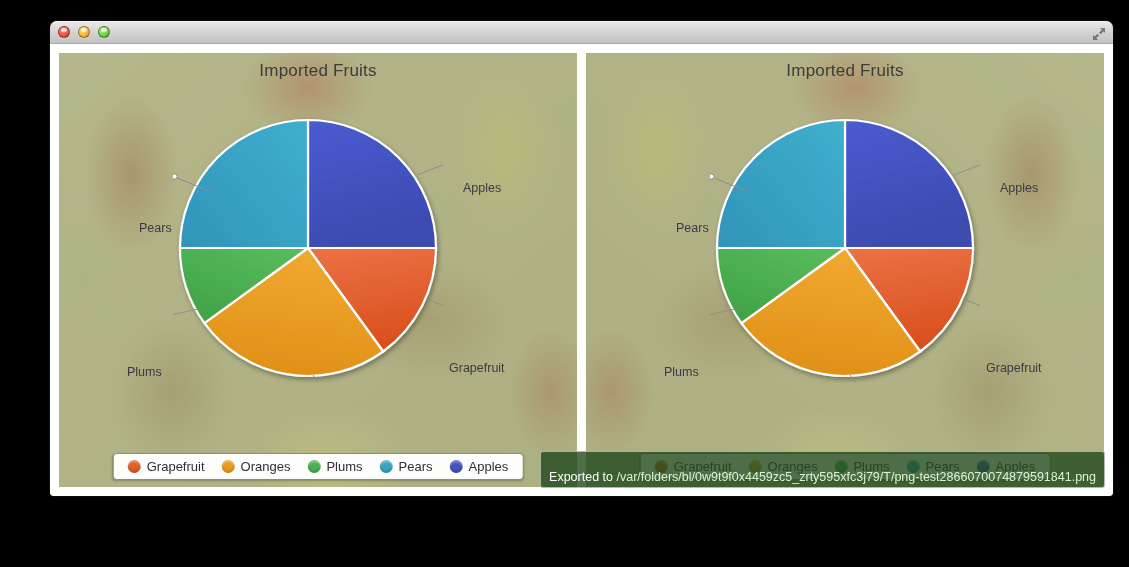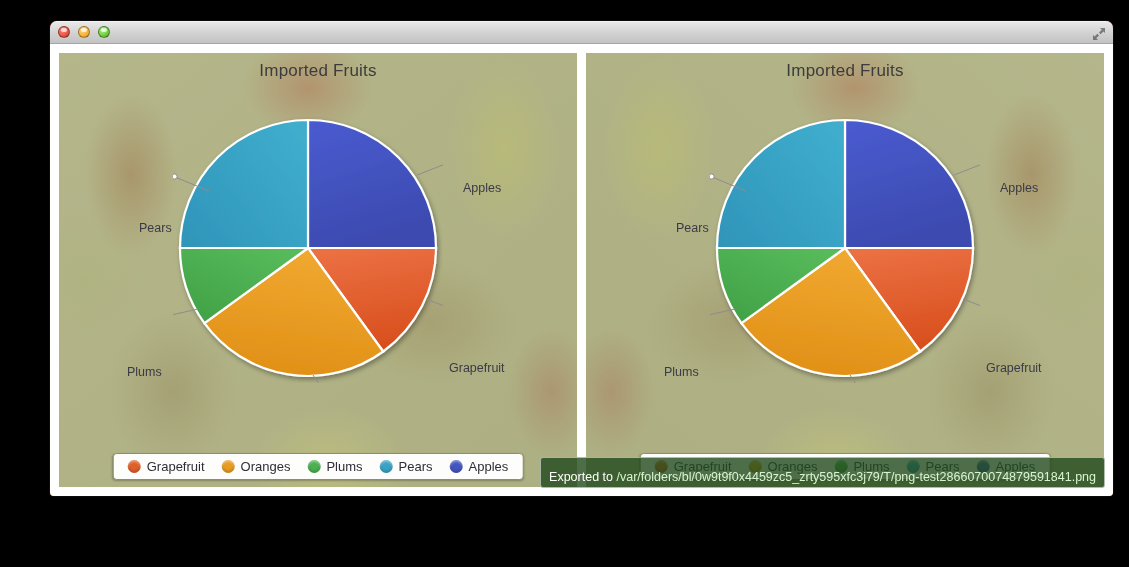--- a/index.html
+++ b/index.html
@@ -123,21 +123,21 @@
   }
   .legend-label { font-size: 13px; color: #2e2e38; }
 
   
   #statusbar {
     position: absolute;
     right: 8px; bottom: 8px;
     background: rgba(32,74,28,.80);
     border: 1px solid rgba(255,255,255,.55);
     border-radius: 3px;
-    padding: 12px 8px 3px;
+    padding: 18px 8px 3px;
     font-size: 12.5px;
     color: #ffffff;
     white-space: nowrap;
     z-index: 40;
   }
   #statusbar .path { color: #d9f5cf; }
 </style>
 </head>
 <body>
 

